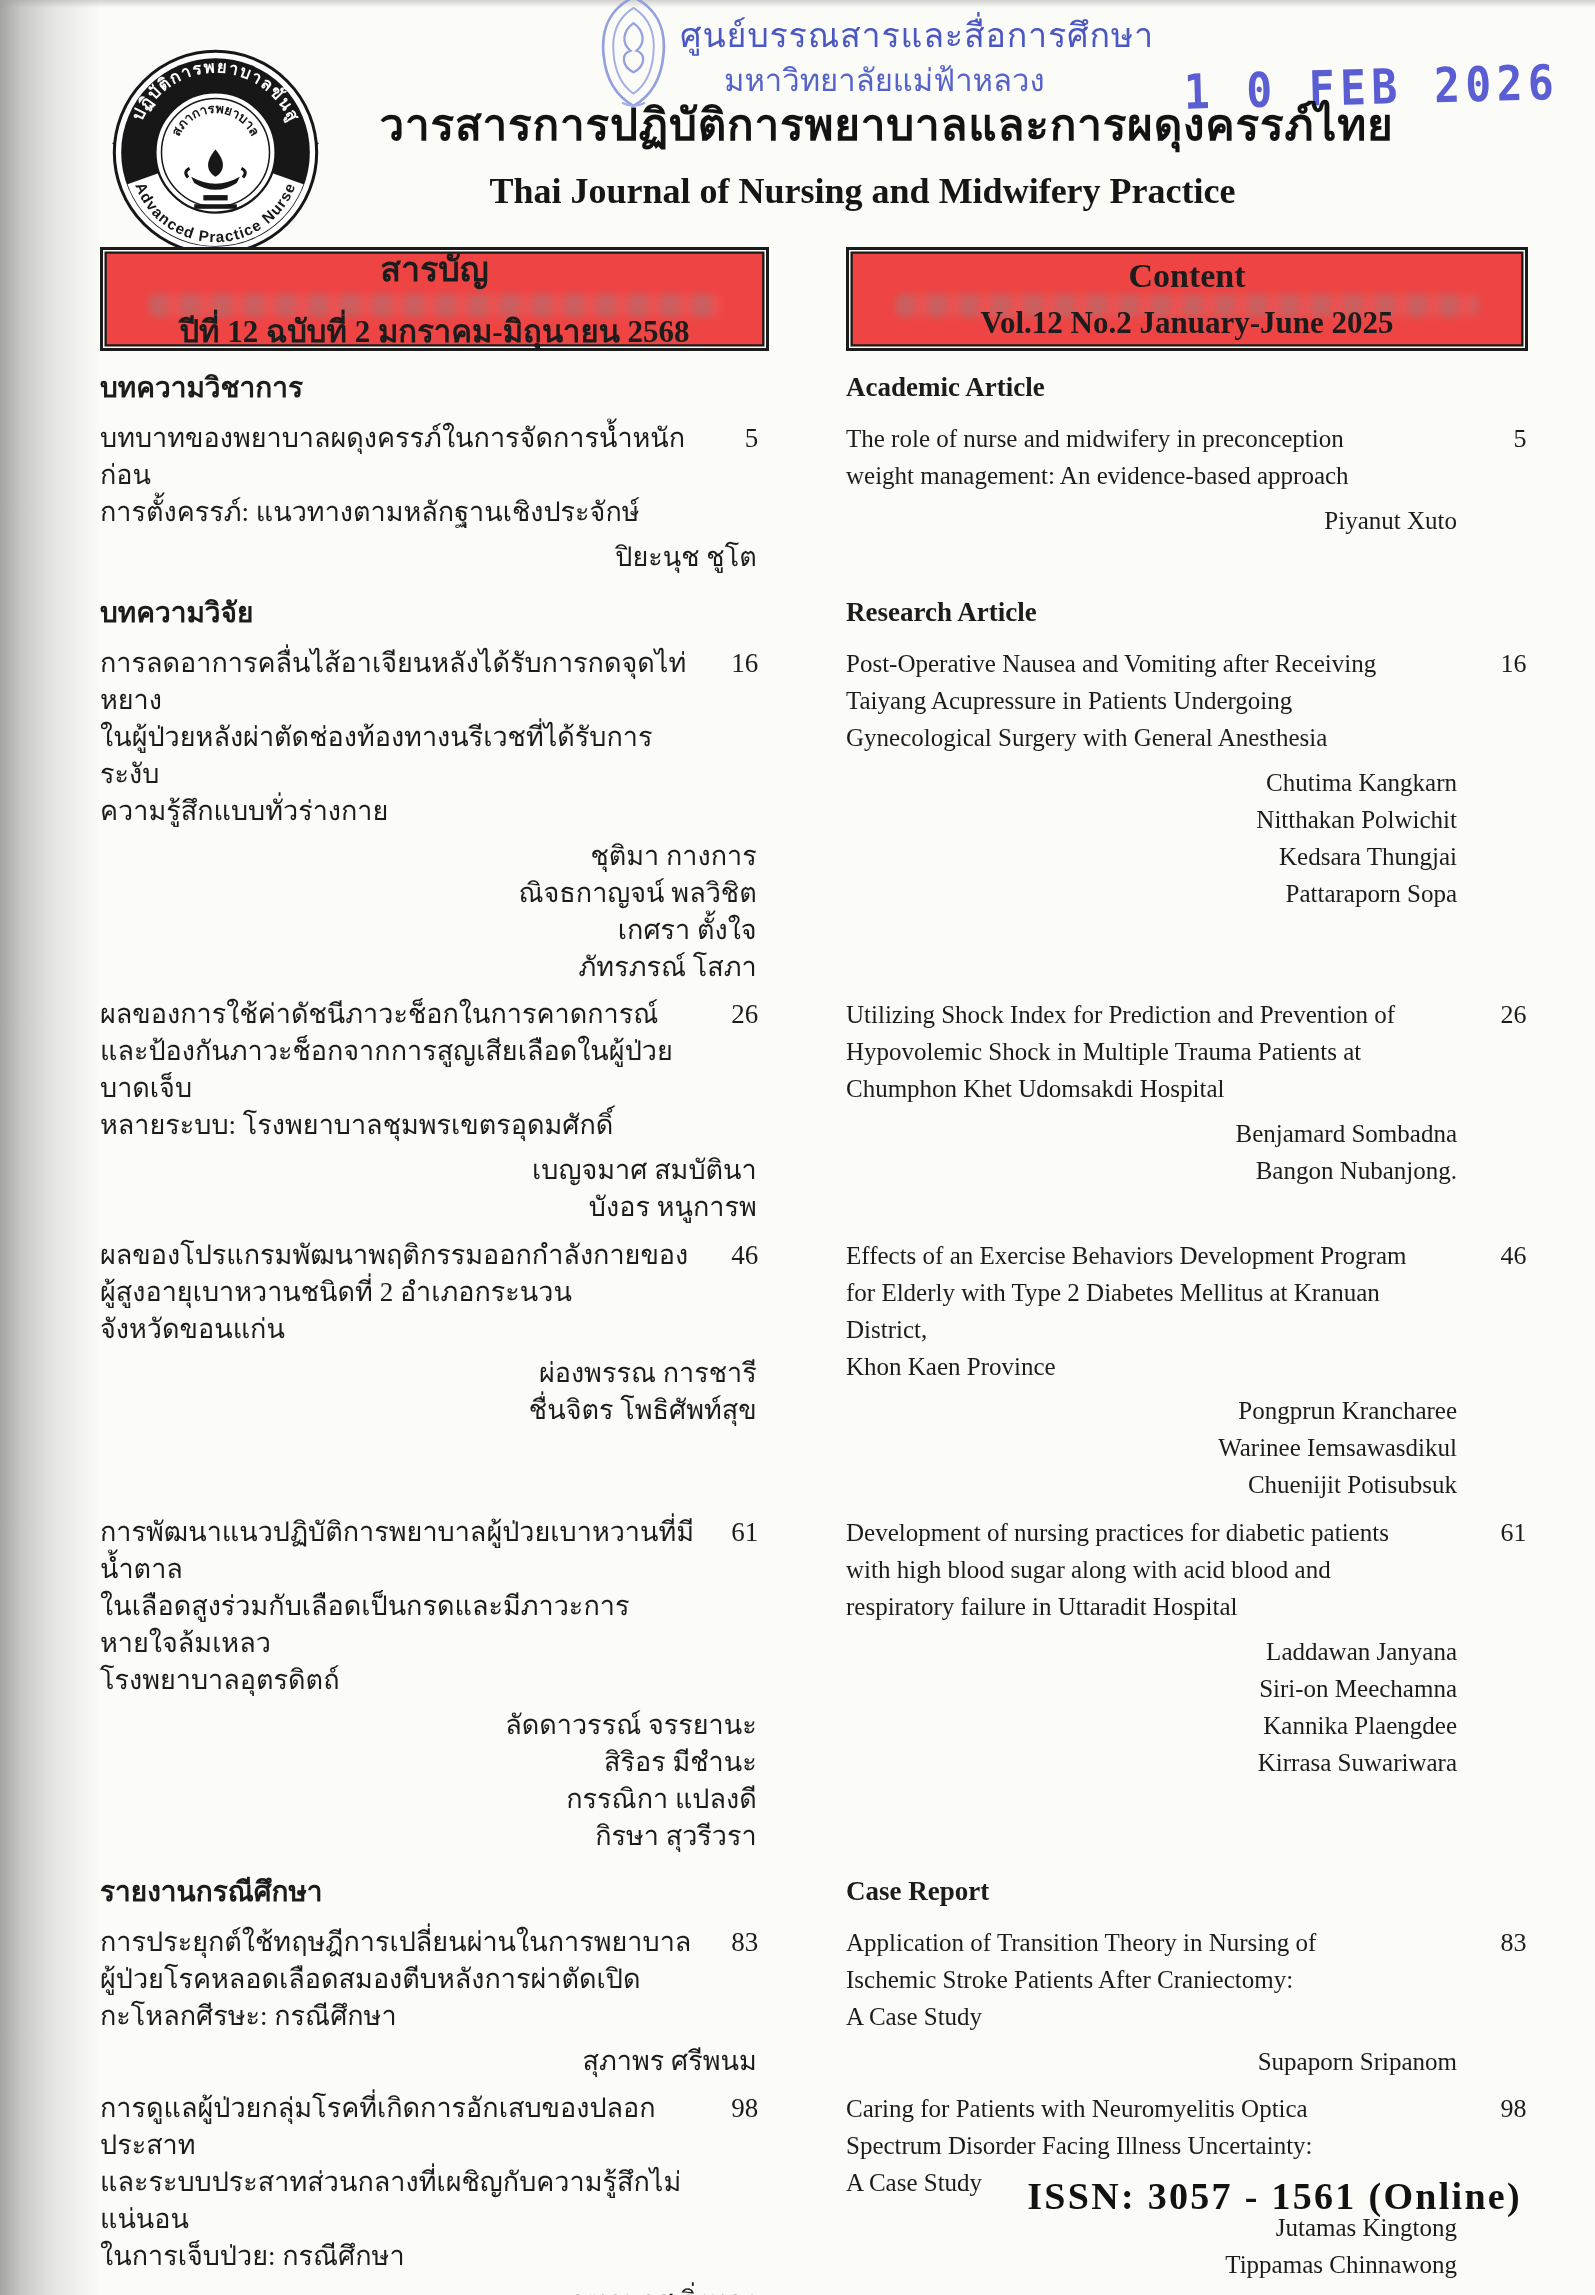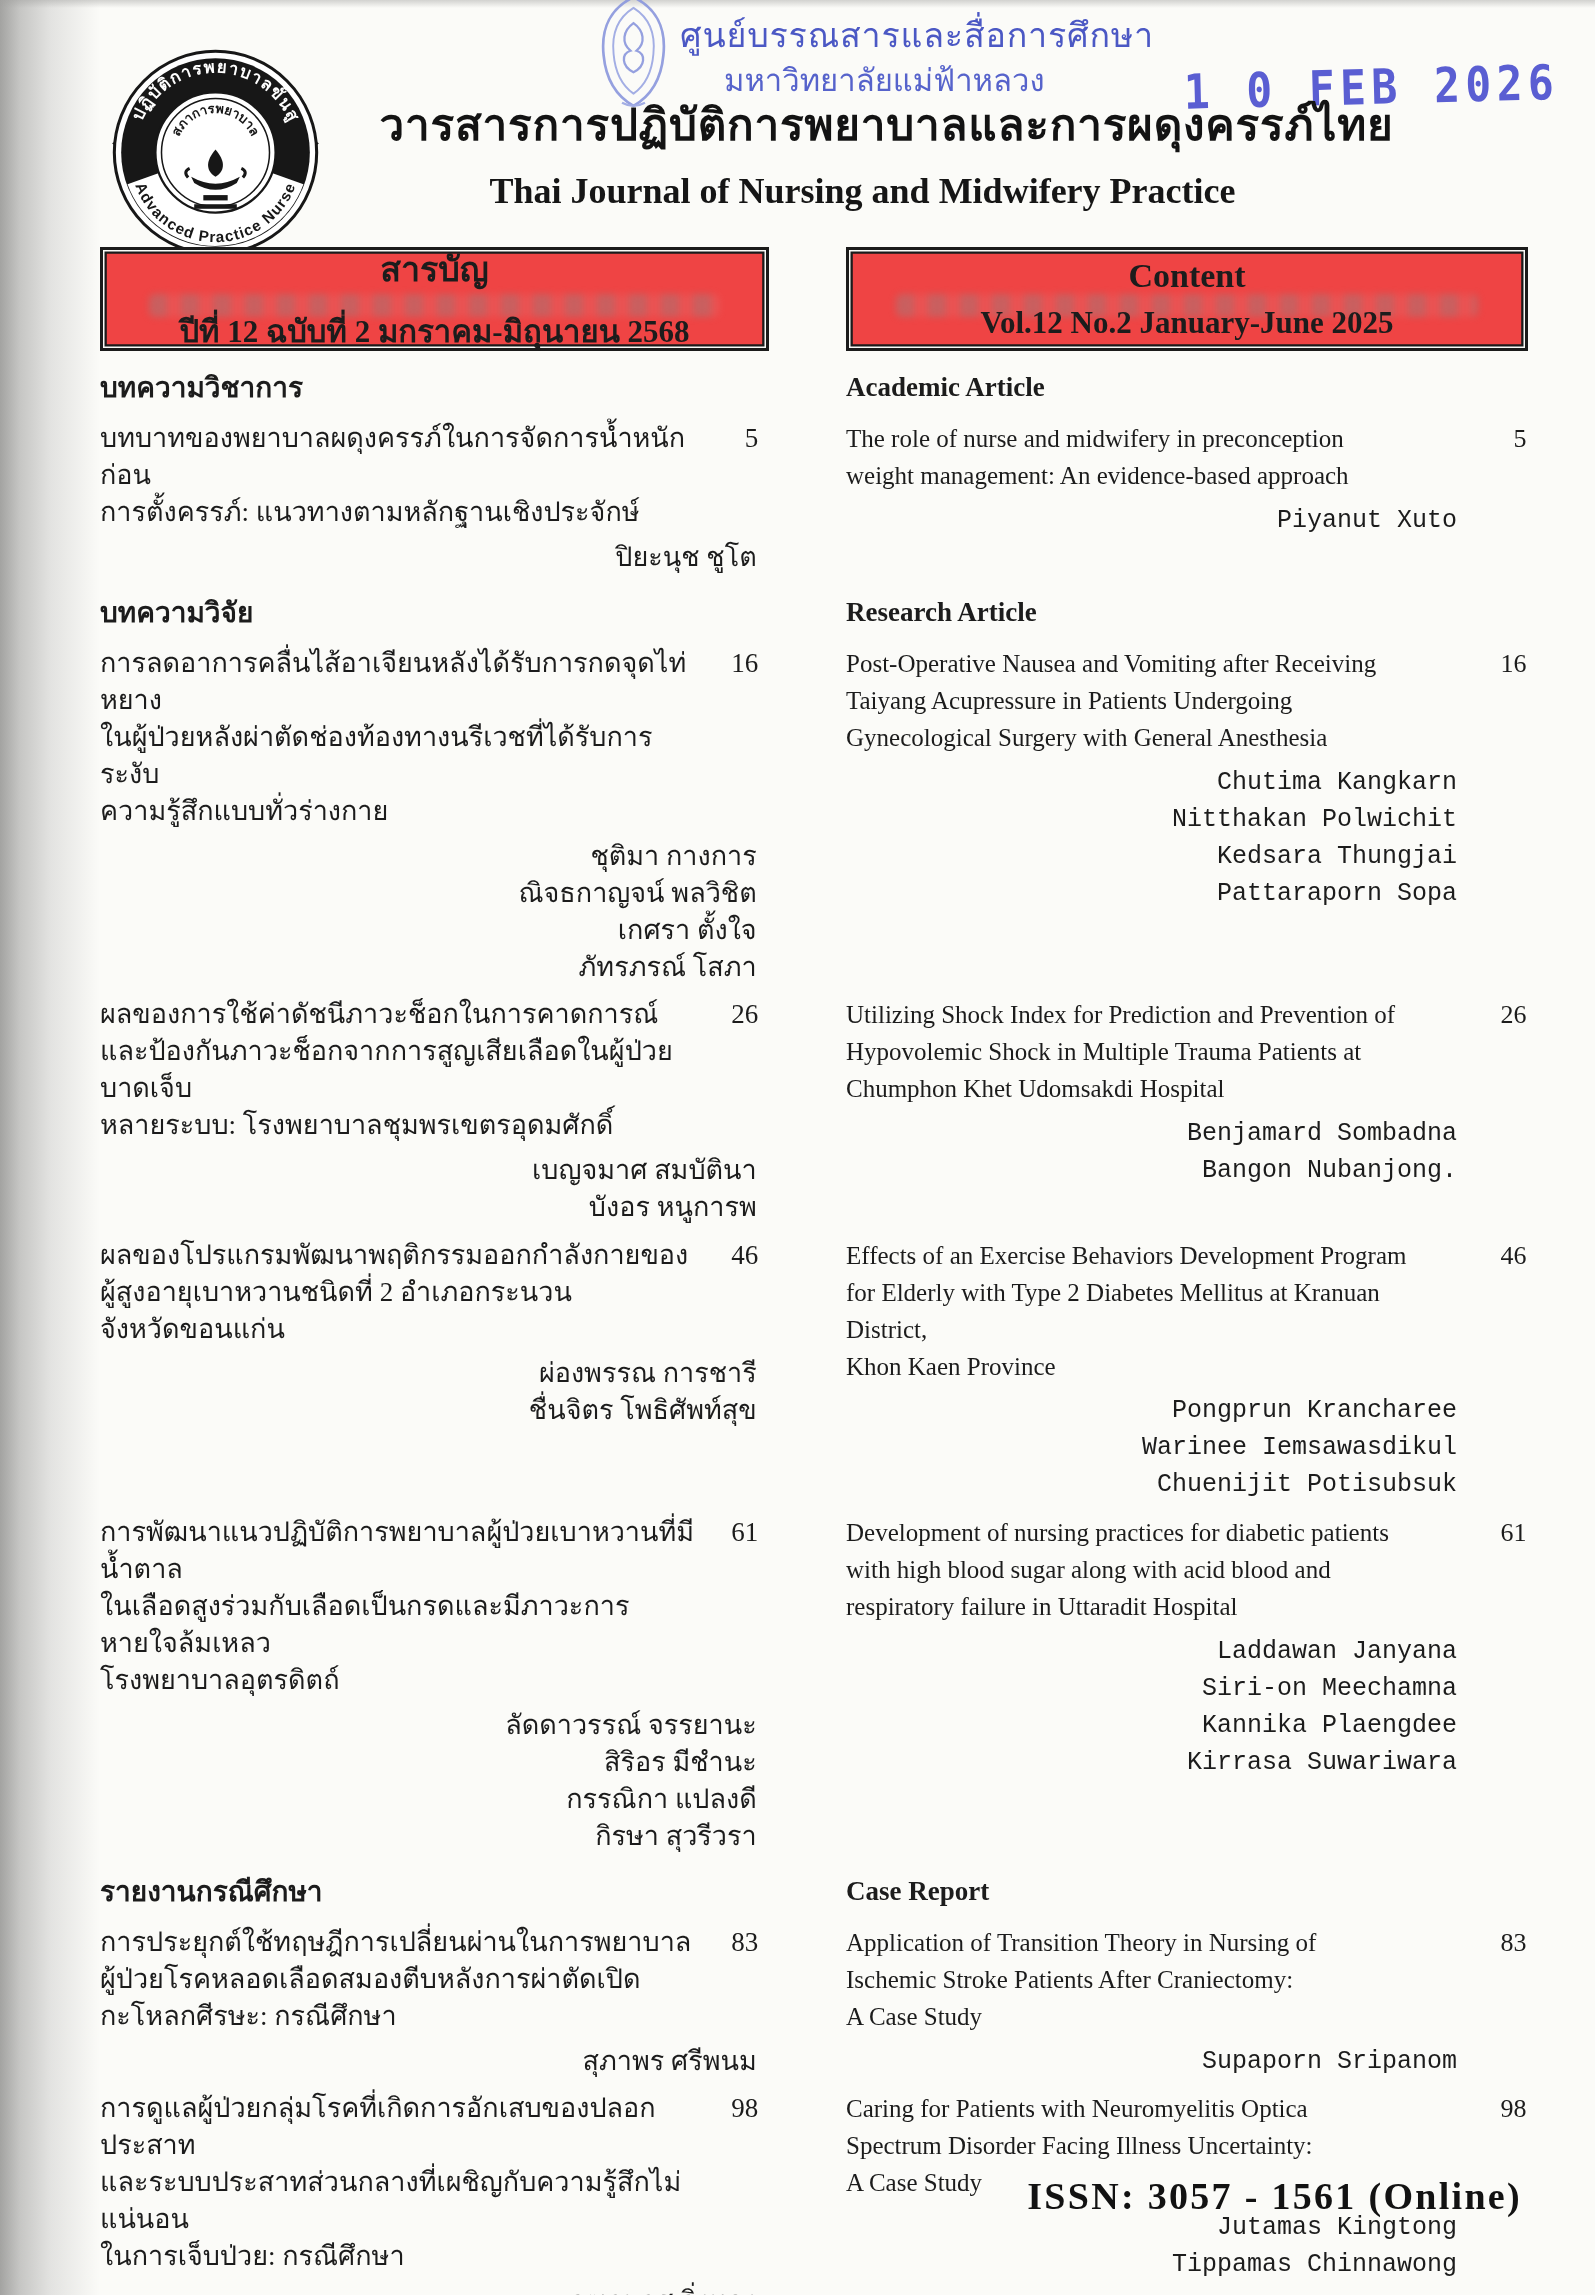--- a/index.html
+++ b/index.html
@@ -42,21 +42,21 @@
   .title-row{display:flex;align-items:flex-start;}
   .title-row .title{flex:1;}
   .tline{line-height:37px;}
   .col-th .tline{font-size:27px;}
   .col-en .tline{font-size:25px;}
   .page-num{width:64px;text-align:right;line-height:37px;font-size:27px;padding-right:10.7px;}
   .col-en .page-num{padding-right:1.5px;font-size:26px;}
   .authors{margin-top:7.7px;text-align:right;}
   .aline{line-height:37px;}
   .col-th .authors{padding-right:12.3px;}
-  .col-en .authors{padding-right:71px;font-family:Liberation Mono, monospace;}
+  .col-en .authors{padding-right:71px;}
   .col-th .aline{font-size:27px;}
   .col-en .aline{font-size:25px;}
 
   .issn{position:absolute;top:2174px;right:74px;font-size:38px;font-weight:700;
         letter-spacing:2.3px;color:#121212;}
 </style>
 </head>
 <body>
 
 <div class="page">

